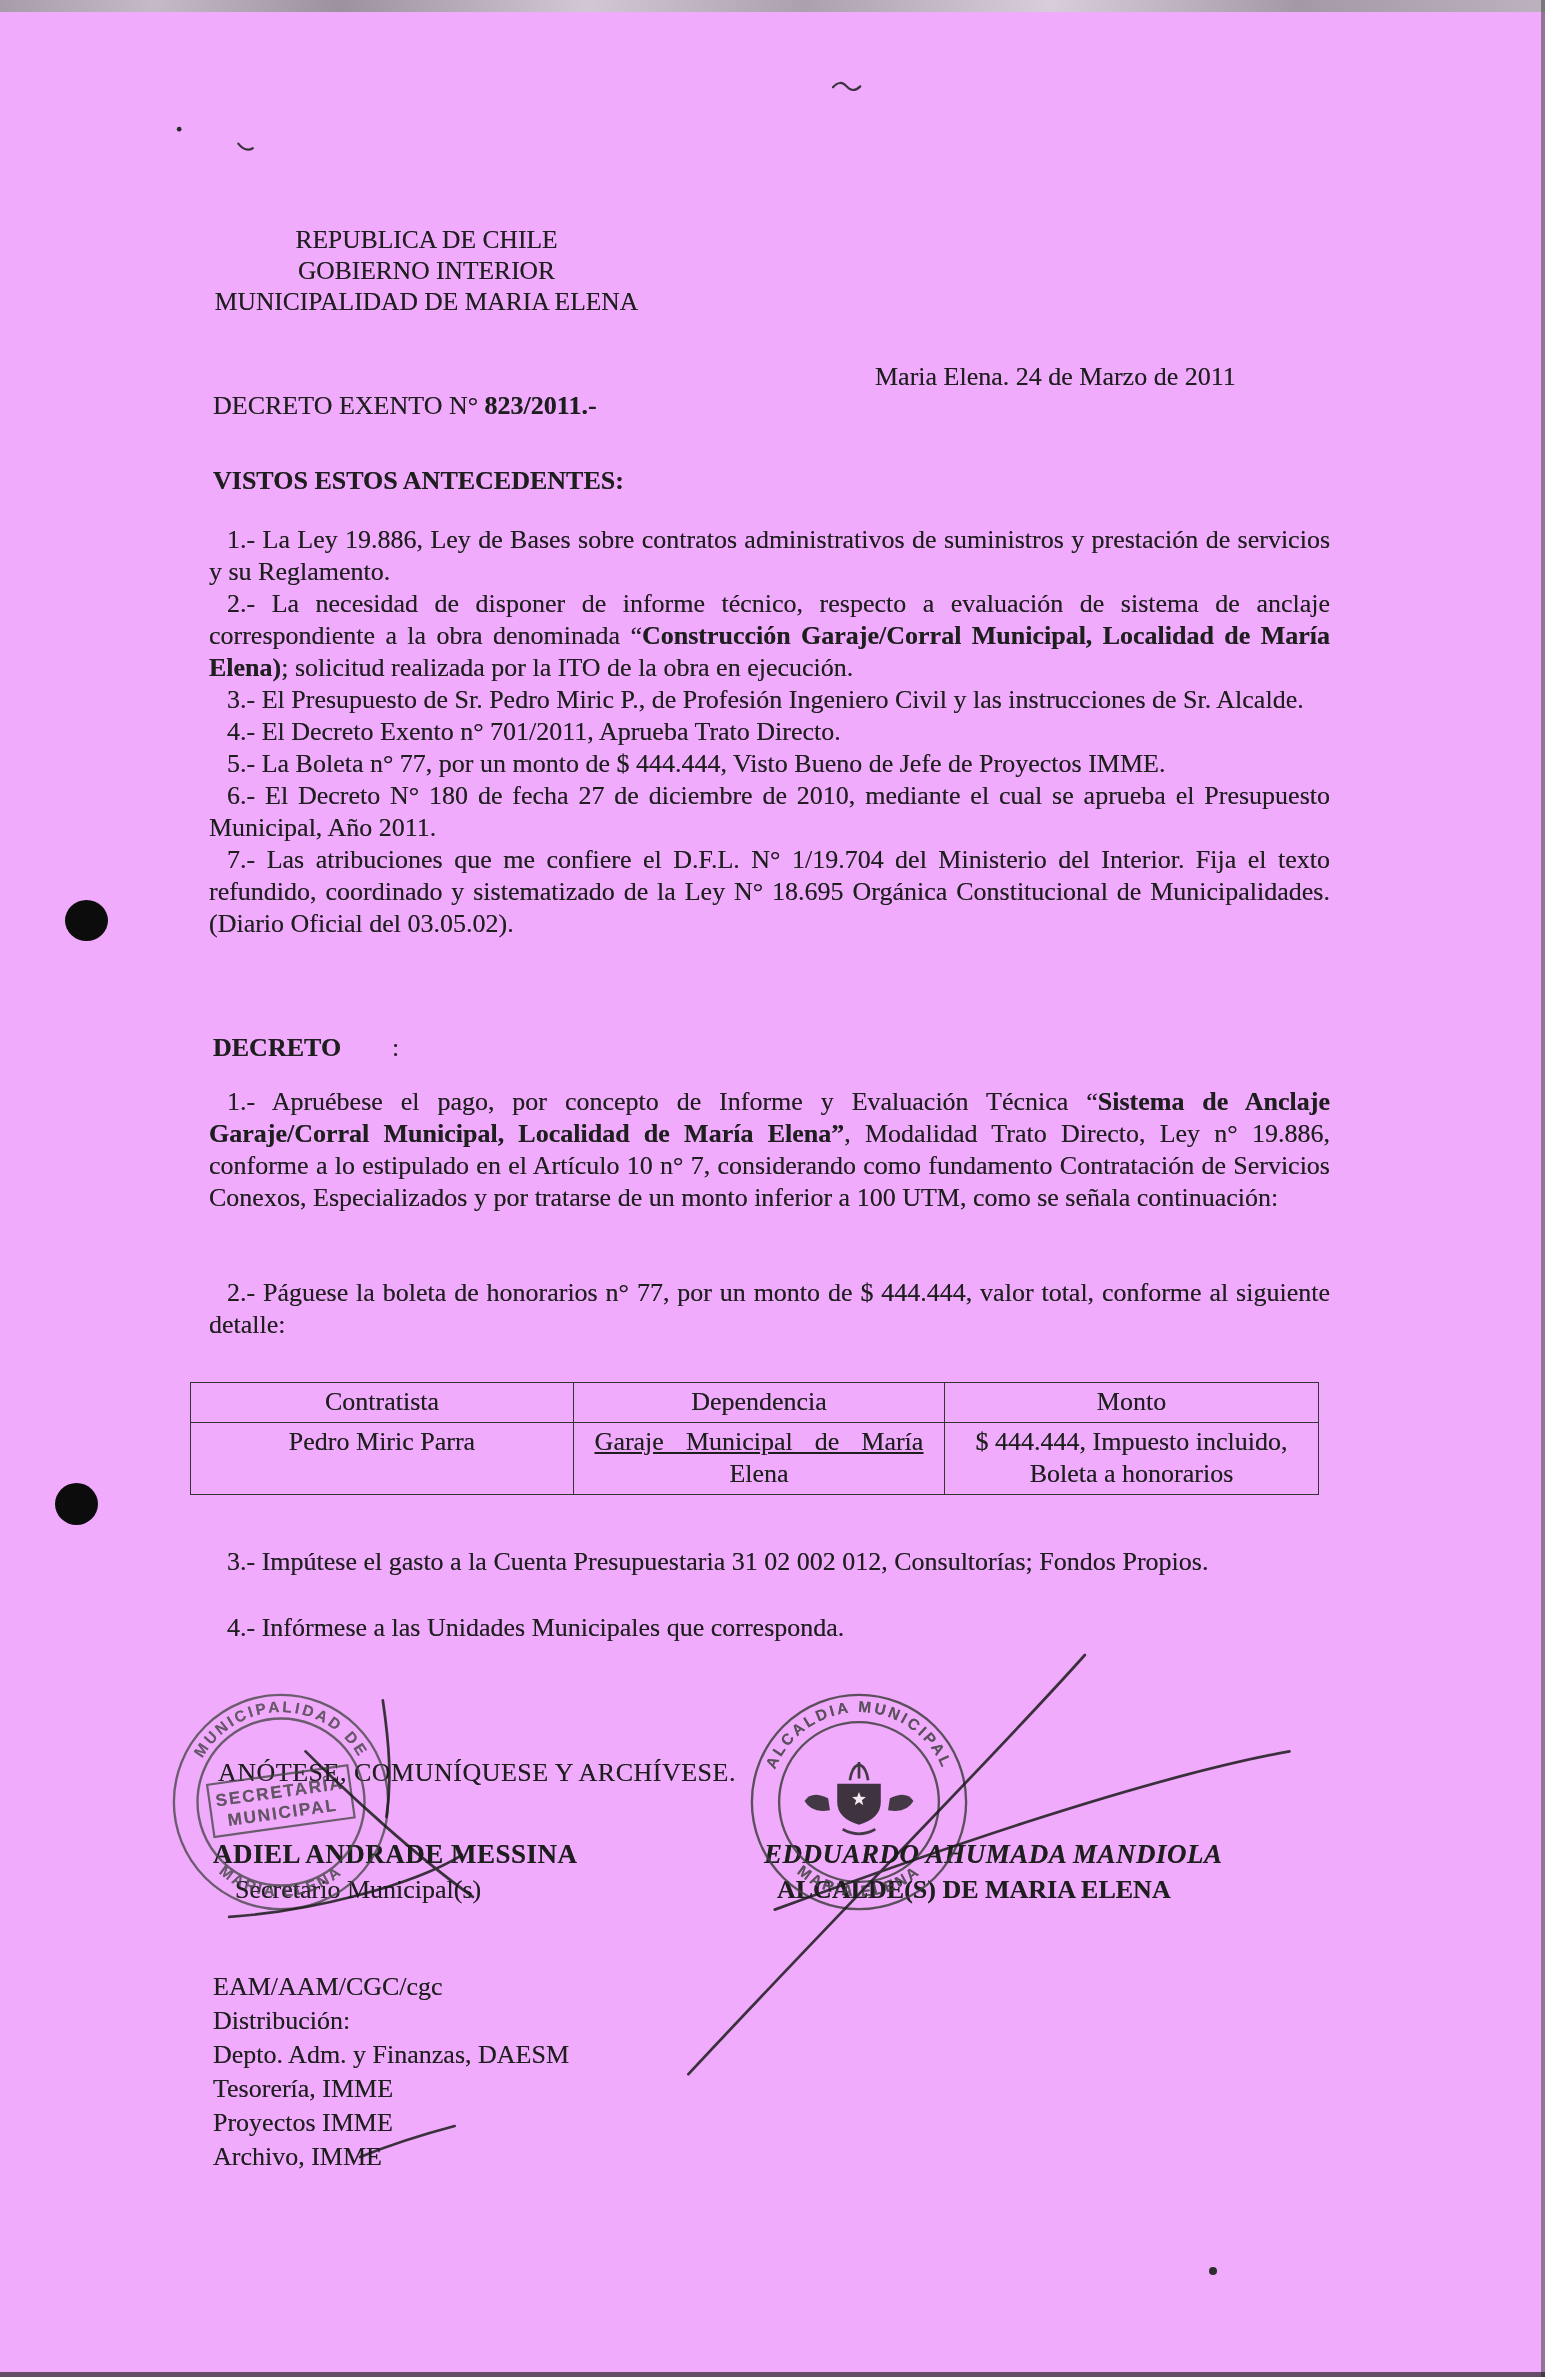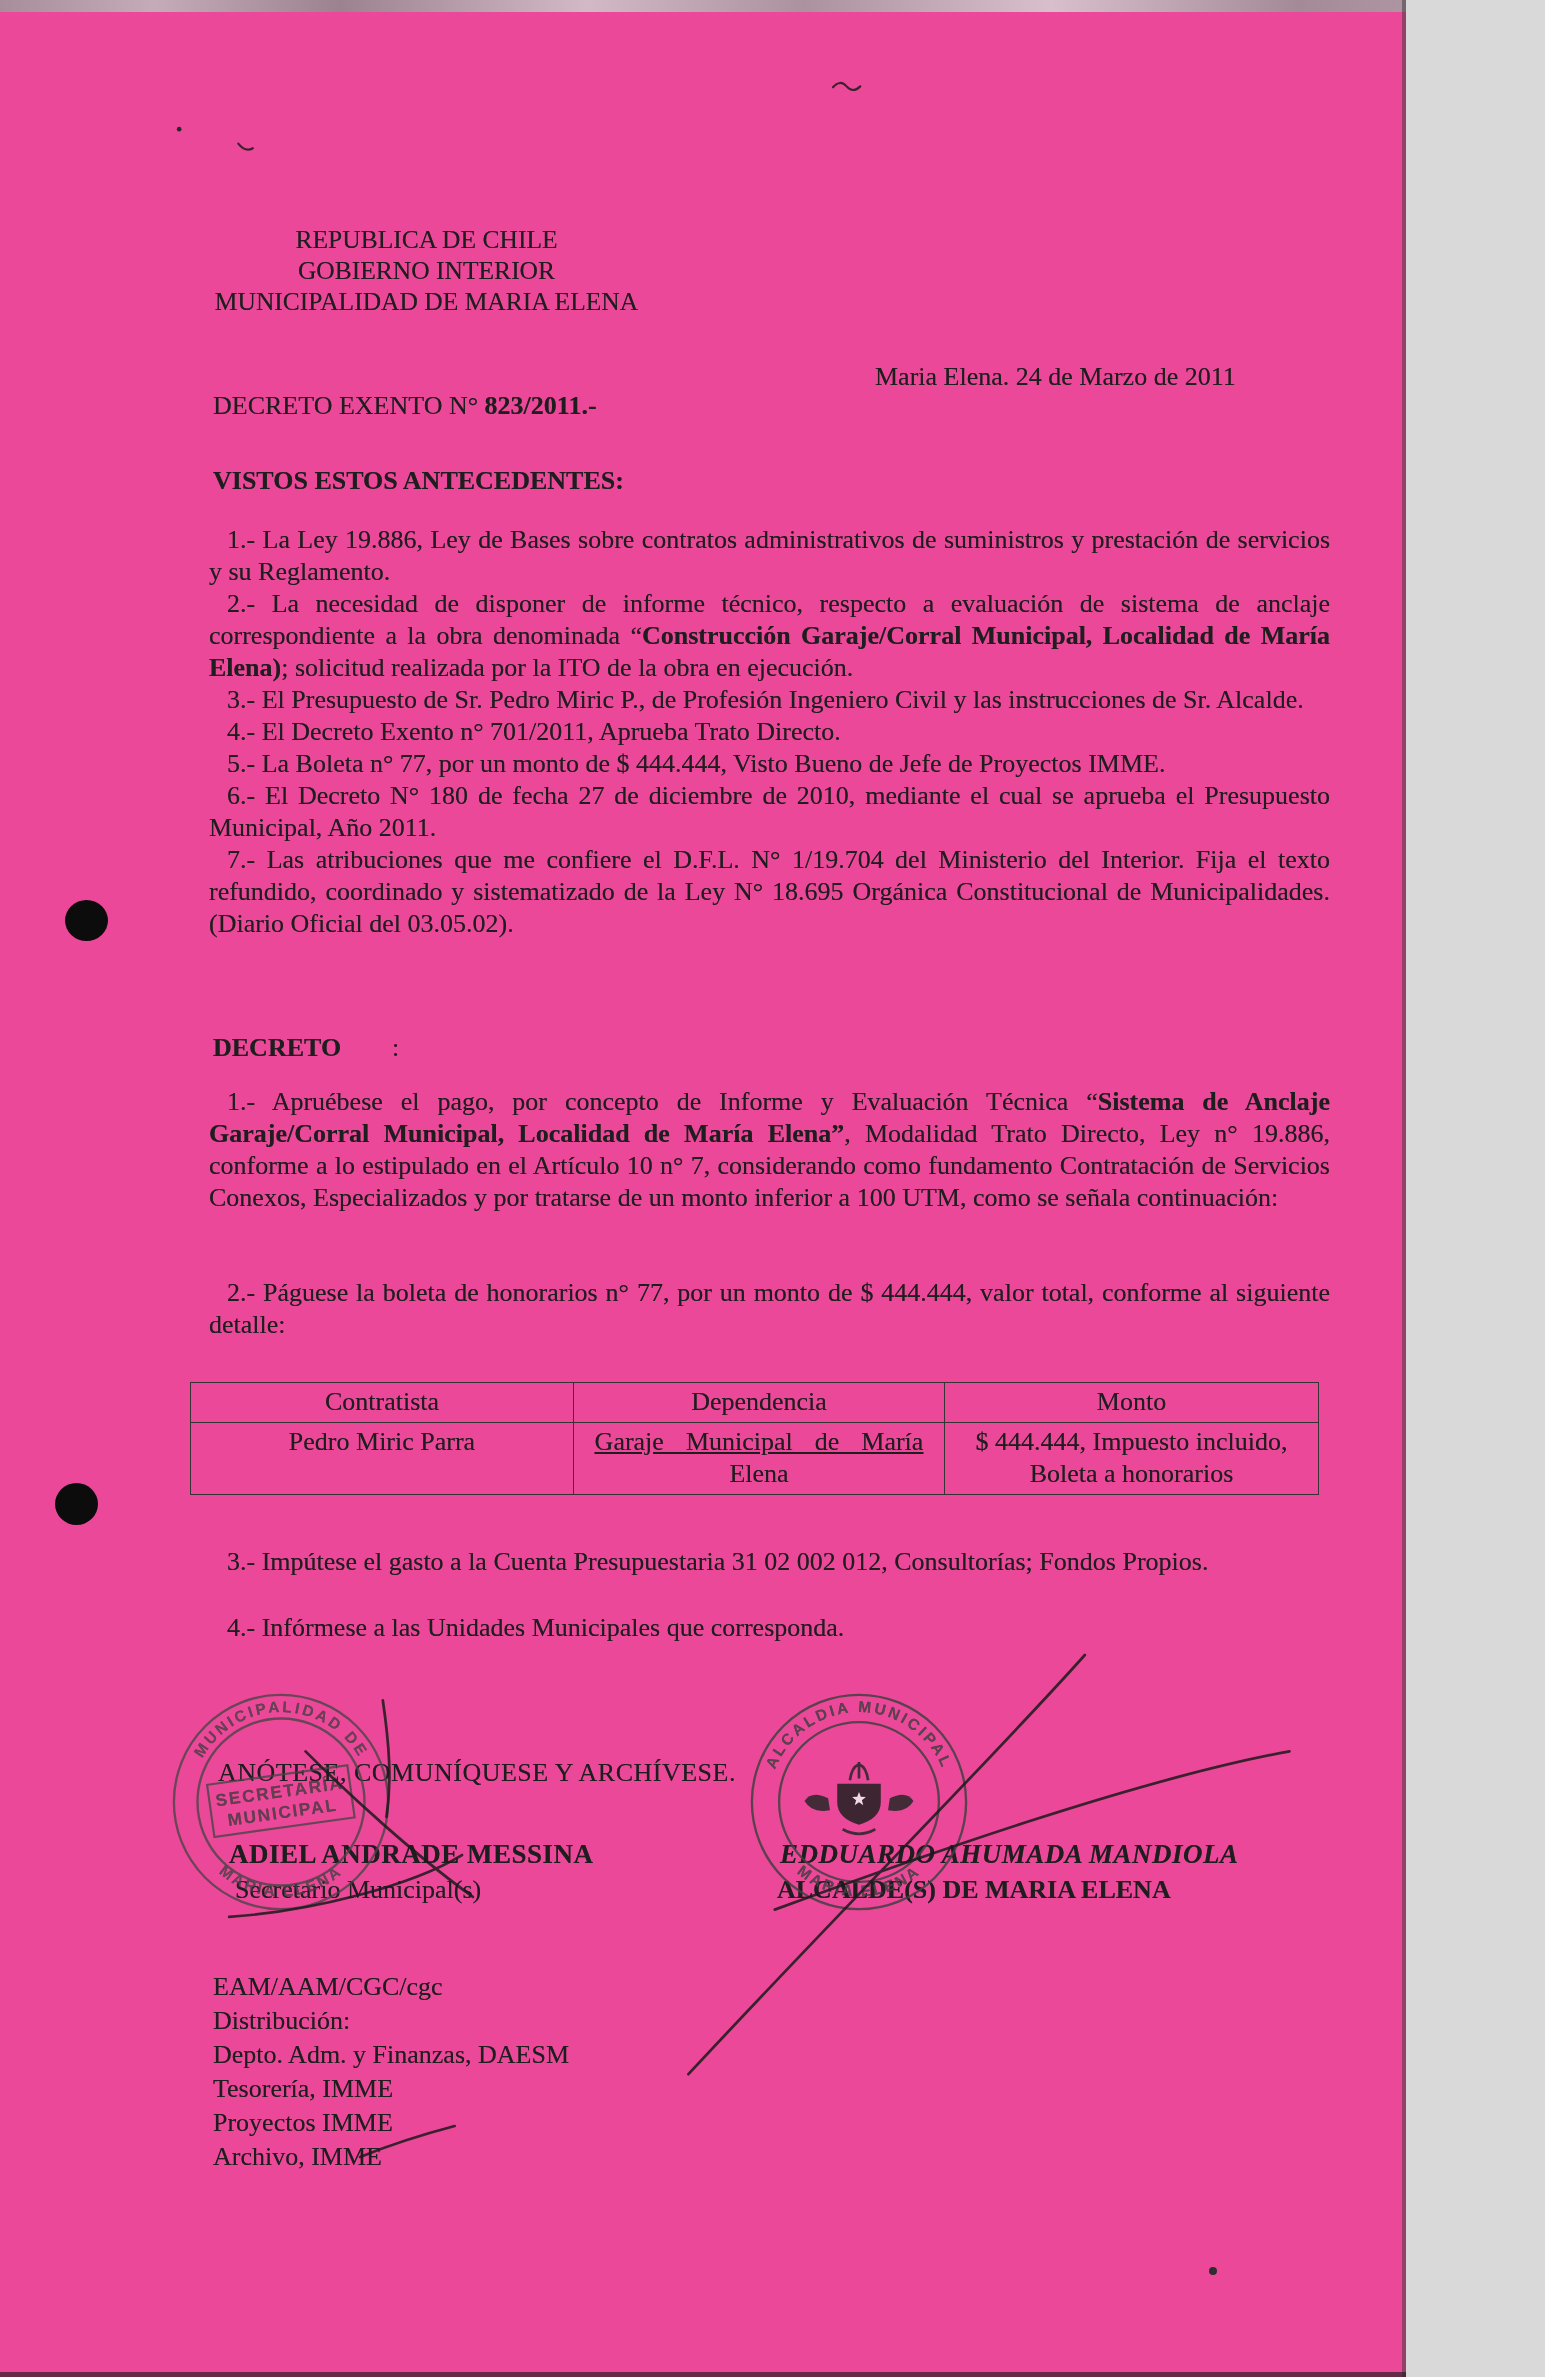--- a/index.html
+++ b/index.html
@@ -1,41 +1,41 @@
 <!DOCTYPE html>
 <html style="font-size:14.6px"><head>
 <meta charset="utf-8">
 <style>
   * { margin:0; padding:0; box-sizing:border-box; }
   html,body { width:1545px; height:2377px; }
   body { background:#d9d9d9; font-family:"Liberation Serif", serif; }
   .page {
-    position:relative; width:1406px; height:2377px;
-    background:#ec4899; color:#1e1e1e; overflow:hidden;
+    position:relative; width:1545px; height:2377px;
+    background:#f0abfc; color:#1e1e1e; overflow:hidden;
     text-shadow: 0 0 0.4px rgba(30,30,30,.55);
   }
   .abs { position:absolute; }
   .b, .bold { font-weight:700; }
   .body-text { font-size:26px; line-height:32px; text-align:justify; }
   .body-text p { text-indent:18px; }
   .letterhead { left:209px; top:224px; width:435px; text-align:center; font-size:25.5px; line-height:31px; }
   .date-line { left:875px; top:362px; font-size:26px; }
   .decree-no { left:213px; top:391px; font-size:26px; }
   .vistos-title { left:213px; top:466px; font-size:26px; font-weight:700; }
   .flow { left:209px; width:1121px; }
   .decreto-head { left:213px; top:1033px; font-size:26px; }
   .decreto-head .colon { margin-left:51px; }
   .para { position:absolute; left:209px; width:1121px; font-size:26px; line-height:32px; text-align:justify; text-indent:18px; }
   table.pay { position:absolute; left:190px; top:1382px; width:1128px; border-collapse:collapse; table-layout:fixed;
     font-size:26px; line-height:32px; }
   table.pay th, table.pay td { border:1.8px solid #343434; padding:2.7px 11px 4.5px 11px; vertical-align:top; font-weight:400; text-align:center; }
   table.pay th.center { text-align:center; }
   .spread { word-spacing:15.5px;text-decoration:underline; }
   .closing { left:218px; top:1714px; font-size:26px; letter-spacing:0.5px;margin-top:44px; }
-  .sig-name { font-size:27px; font-weight:700; letter-spacing:0.5px;margin-left:16px; }
+  .sig-name { font-size:27px; font-weight:700; letter-spacing:0.5px; }
   .sig-title { font-size:26px; }
   .footer-block { left:213px; top:1970px; font-size:26px; line-height:34px; }
   .stamp { position:absolute; width:236px; height:236px; pointer-events:none; }
   .stamp-ring-text { font-family:"Liberation Sans", sans-serif; font-size:17px; font-weight:700; letter-spacing:3px; fill:#414141; }
   .stamp-box-text { font-family:"Liberation Sans", sans-serif; font-size:19px; font-weight:700; letter-spacing:2px; fill:#3c3c3c; }
   .hole { position:absolute; background:#0c0c0c; border-radius:50%; }
   .scan-top { position:absolute; left:0; top:0; width:1545px; height:12px; opacity:.85;
     background:linear-gradient(90deg,#9a9a9a 0%,#bdbdbd 10%,#8d8d8d 22%,#cdcdcd 38%,#9f9f9f 52%,#d4d4d4 68%,#969696 84%,#b3b3b3 100%); }
   .scan-right { position:absolute; right:0; top:0; width:3.6px; height:2377px; background:#3a3a3a; opacity:.5; }
   .scan-bottom { position:absolute; left:0; bottom:0; width:1545px; height:5.5px; background:#1c1c1c; opacity:.65; }

